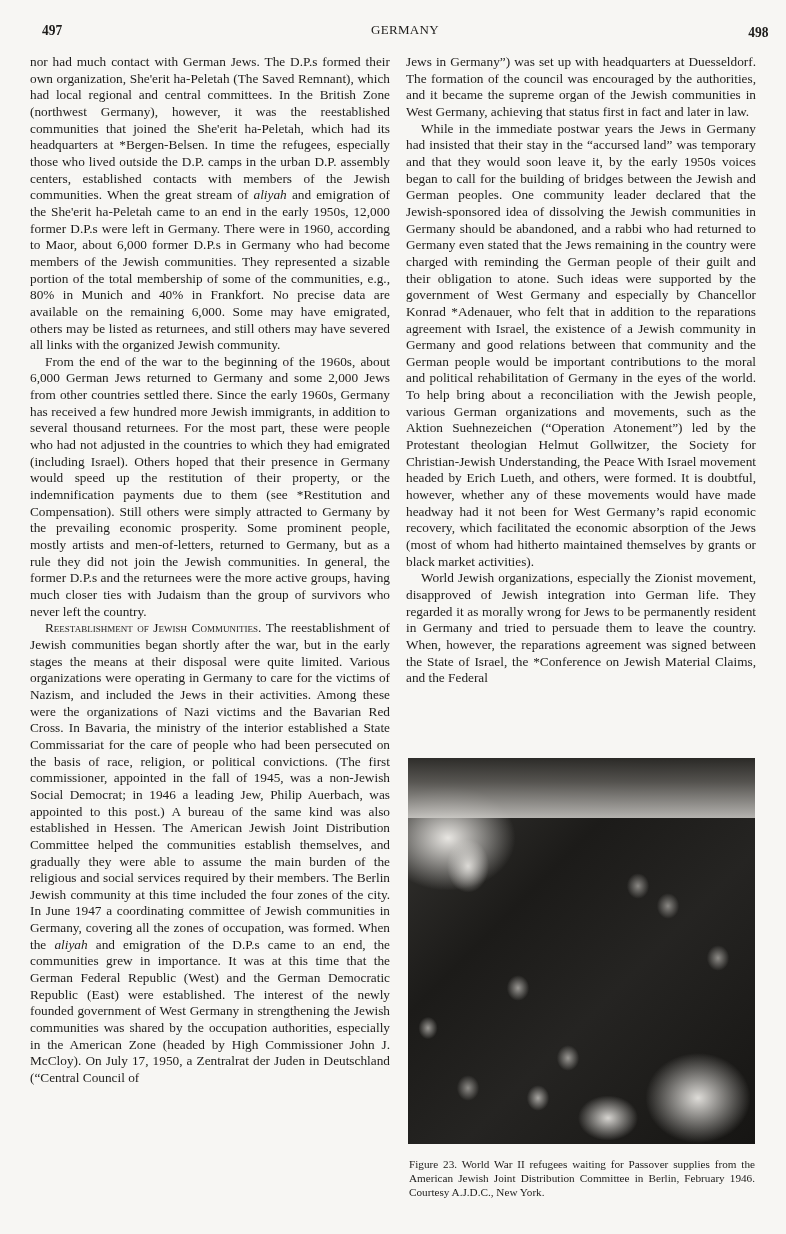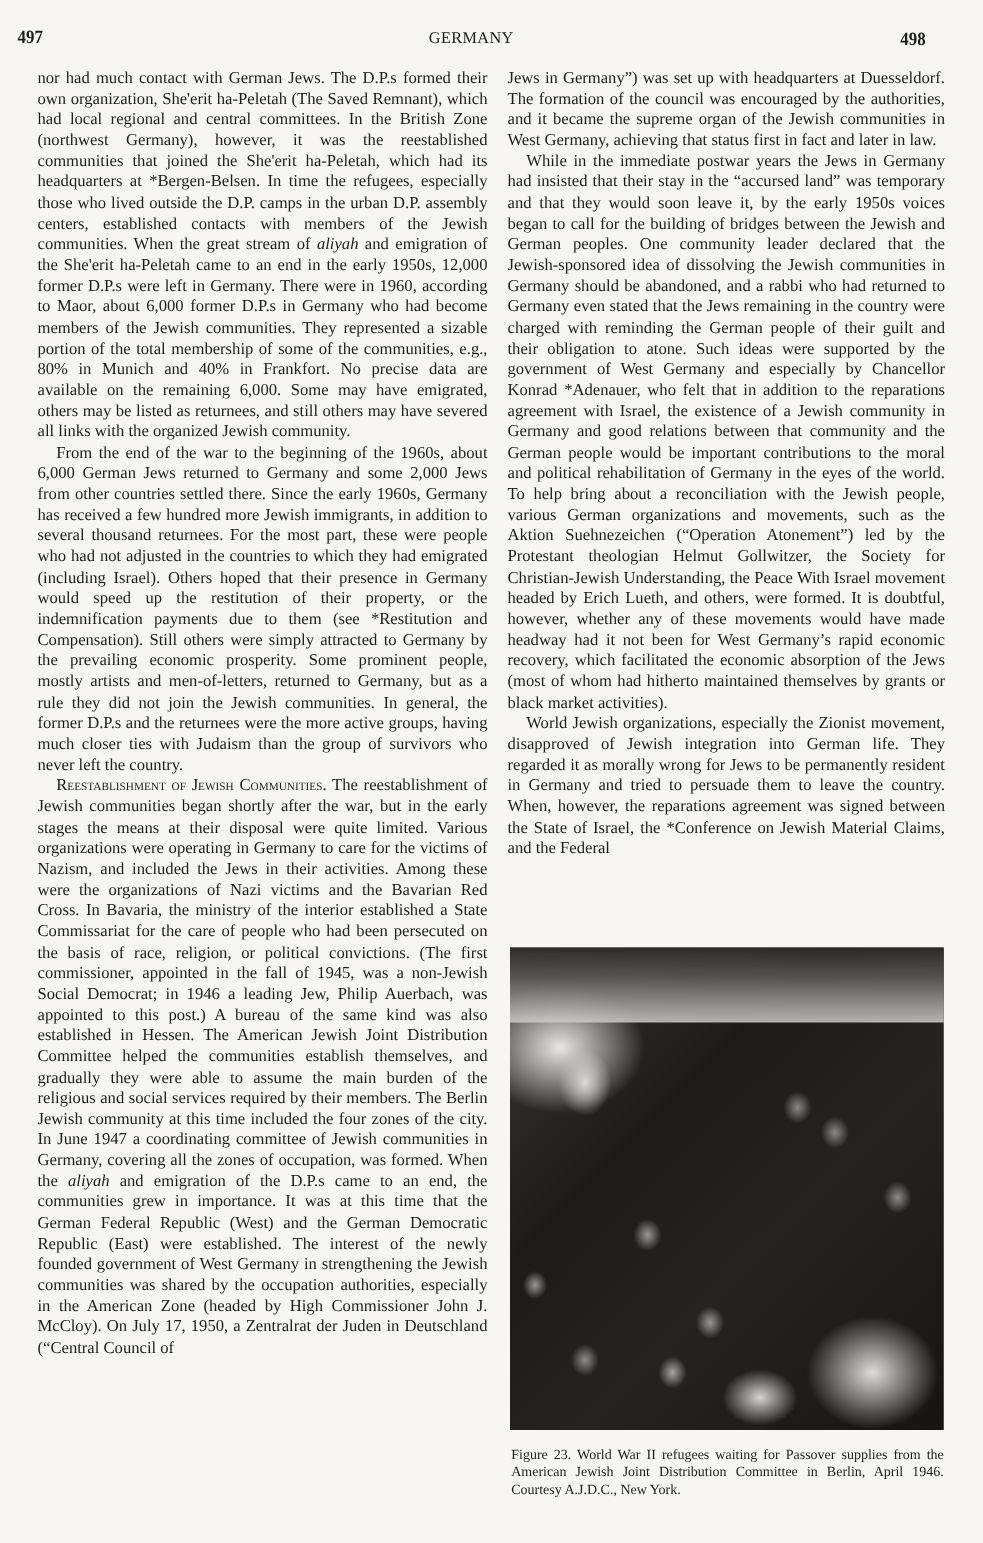--- a/index.html
+++ b/index.html
@@ -4,21 +4,21 @@
 <style>
   html, body { margin: 0; padding: 0; }
   body {
     width: 786px; height: 1234px; overflow: hidden;
     background: #f7f6f3;
     font-family: "Liberation Serif", "DejaVu Serif", serif;
     color: #1d1c1a;
     position: relative;
   }
   .header {
-    position: absolute; top: 22px; left: 14px; width: 726px; height: 22px;
+    position: absolute; top: 22px; left: 42px; width: 726px; height: 22px;
     font-size: 15px;
   }
   .pg-left { position: absolute; left: 0; top: 0; font-weight: bold; font-size: 15px; transform: scaleX(0.9); transform-origin: left; }
   .pg-right { position: absolute; right: 0; top: 2px; font-weight: bold; font-size: 15px; transform: scaleX(0.9); transform-origin: right; }
   .running-head { position: absolute; left: 0; right: 0; top: 0; text-align: center; font-size: 13px; letter-spacing: 0.3px; }
 
   .col {
     position: absolute; top: 54px;
     font-size: 13.3px; line-height: 16.65px;
     text-align: justify; hyphens: manual;
@@ -75,13 +75,13 @@
 <div class="col col-right">
   <p>Jews in Germany”) was set up with headquarters at Duesseldorf. The formation of the council was encouraged by the authorities, and it became the supreme organ of the Jewish communities in West Germany, achieving that status first in fact and later in law.</p>
   <p class="indent">While in the immediate postwar years the Jews in Germany had insisted that their stay in the “accursed land” was temporary and that they would soon leave it, by the early 1950s voices began to call for the building of bridges between the Jewish and German peoples. One community leader declared that the Jewish-sponsored idea of dissolving the Jewish communities in Germany should be abandoned, and a rabbi who had returned to Germany even stated that the Jews remaining in the country were charged with reminding the German people of their guilt and their obligation to atone. Such ideas were supported by the government of West Germany and especially by Chancellor Konrad *Adenauer, who felt that in addition to the reparations agreement with Israel, the existence of a Jewish community in Germany and good relations between that community and the German people would be important contributions to the moral and political rehabilitation of Germany in the eyes of the world. To help bring about a reconciliation with the Jewish people, various German organizations and movements, such as the Aktion Suehne­zeichen (“Operation Atonement”) led by the Protestant theologian Helmut Gollwitzer, the Society for Christian-Jewish Understanding, the Peace With Israel movement headed by Erich Lueth, and others, were formed. It is doubtful, however, whether any of these movements would have made headway had it not been for West Germany’s rapid economic recovery, which facilitated the economic absorption of the Jews (most of whom had hitherto maintained themselves by grants or black market activities).</p>
   <p class="indent">World Jewish organizations, especially the Zionist movement, disapproved of Jewish integration into German life. They regarded it as morally wrong for Jews to be permanently resident in Germany and tried to persuade them to leave the country. When, however, the reparations agreement was signed between the State of Israel, the *Conference on Jewish Material Claims, and the Federal</p>
 </div>
 
 <div class="figure" title="Crowd of refugees photographed from above, waiting in a street">
   <div class="figure-sky"></div>
 </div>
 
-<div class="caption">Figure 23. World War II refugees waiting for Passover supplies from the American Jewish Joint Distribution Committee in Berlin, April 1946. Courtesy A.J.D.C., New York.</div>
+<div class="caption">Figure 23. World War II refugees waiting for Passover supplies from the American Jewish Joint Distribution Committee in Berlin, February 1946. Courtesy A.J.D.C., New York.</div>
 
 </body></html>

